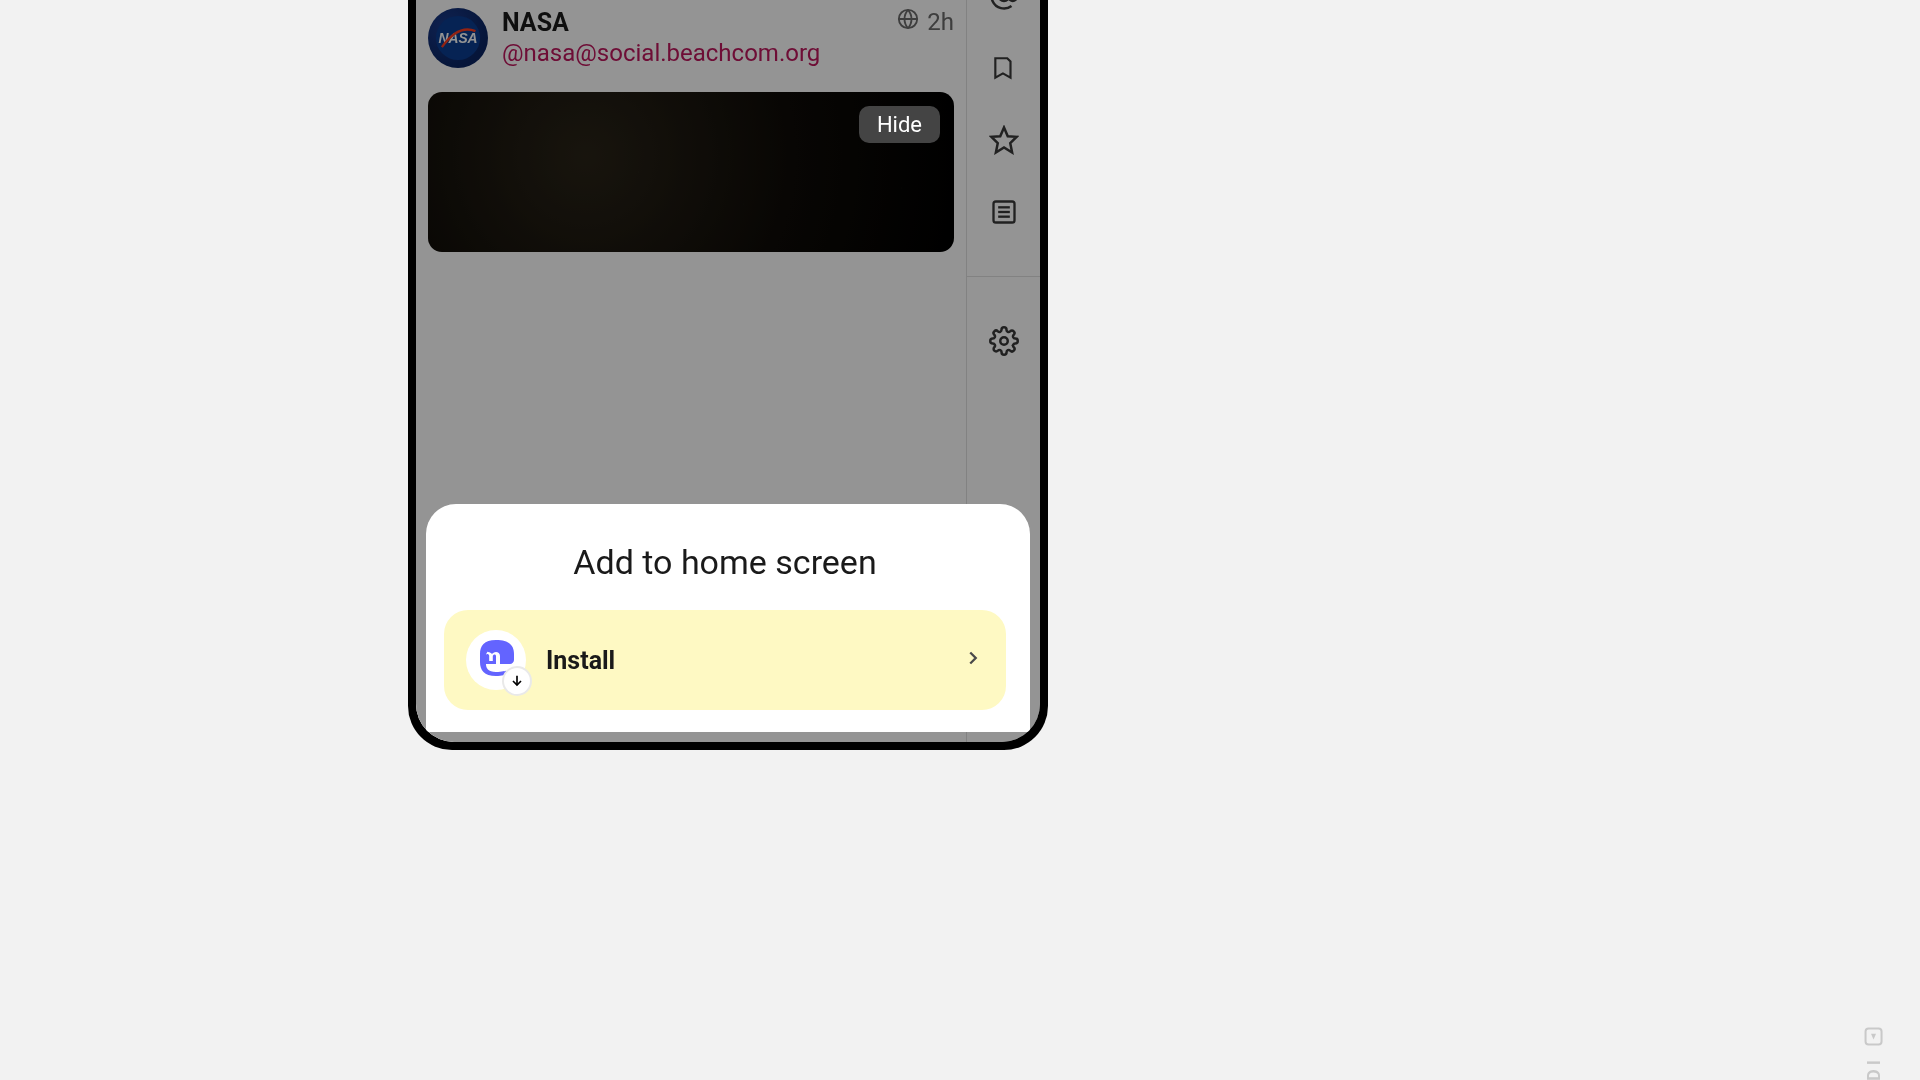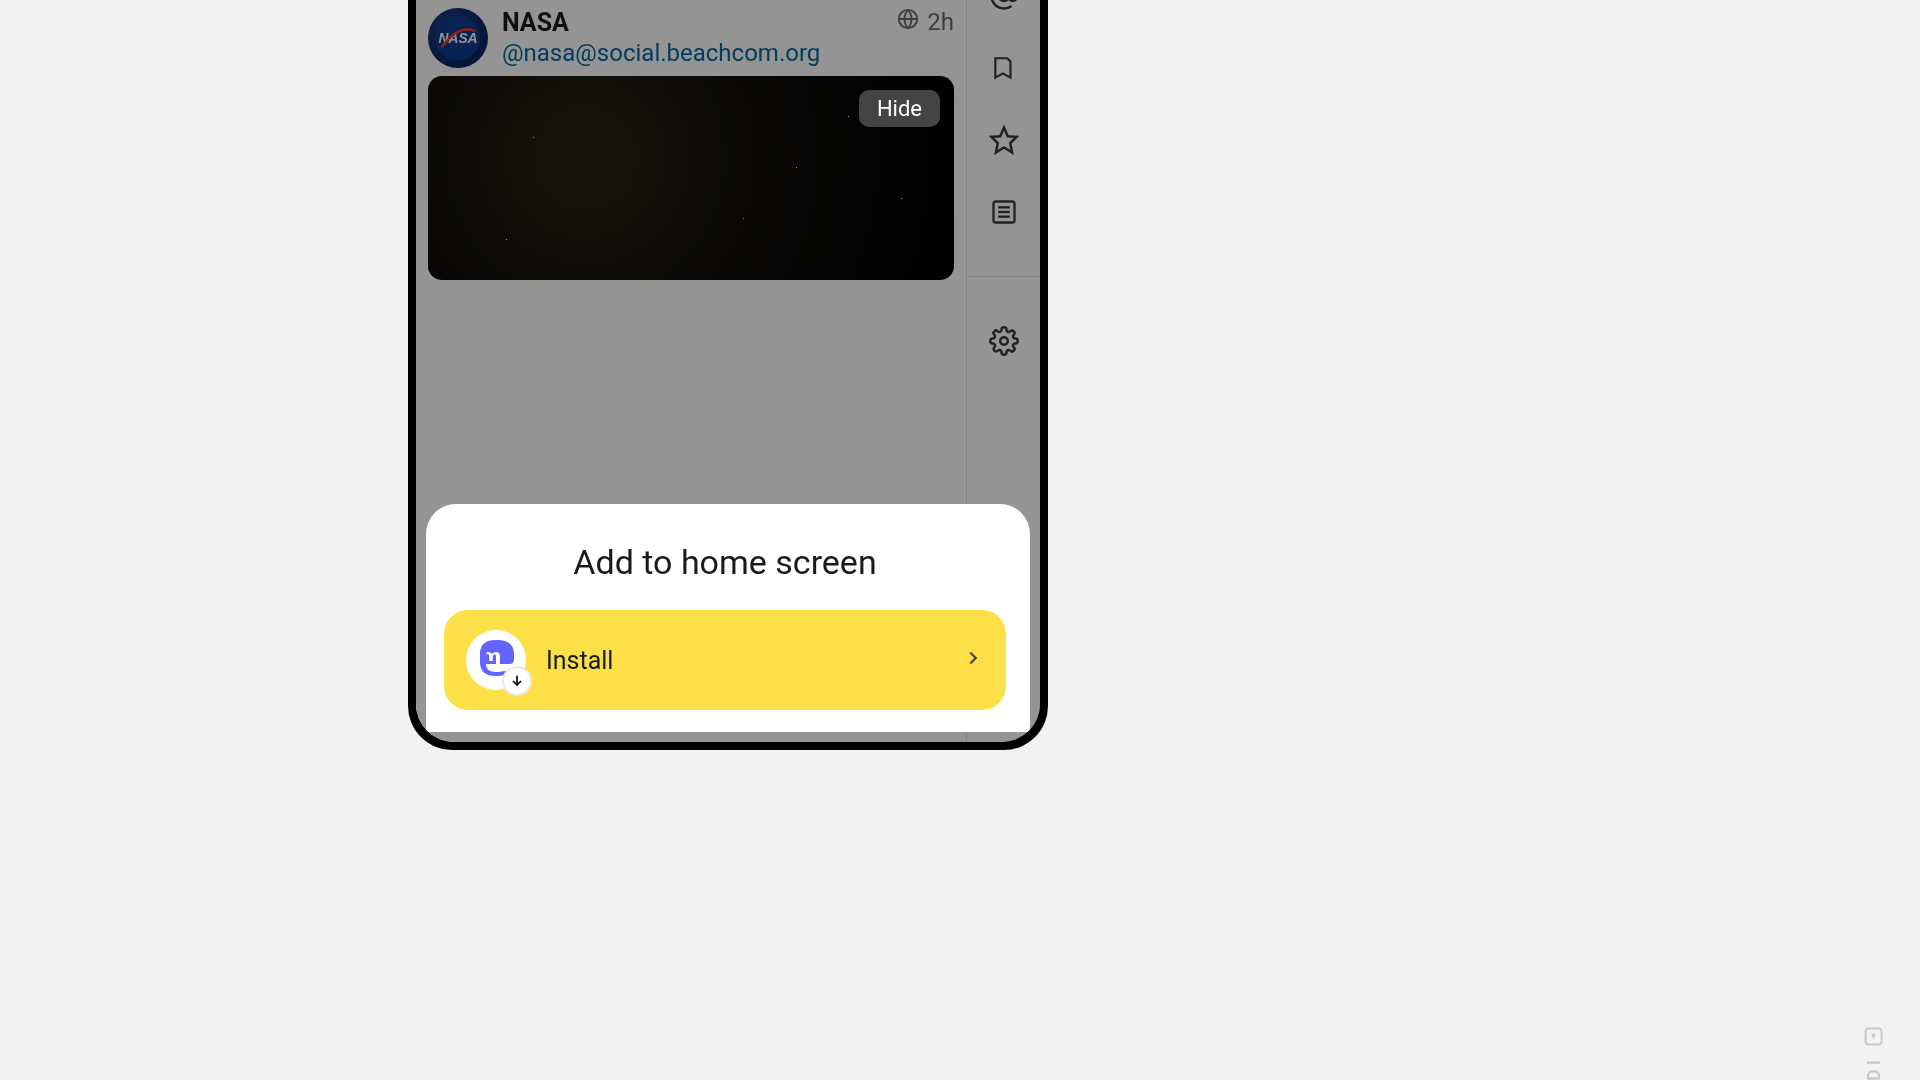--- a/index.html
+++ b/index.html
@@ -60,42 +60,42 @@
   }
   .avatar svg { width: 46px; height: 46px; }
   .post-names { flex: 1; }
   .display-name {
     font-size: 25px;
     font-weight: 700;
     color: #1a1a1a;
   }
   .handle {
     font-size: 24px;
-    color: #0369a1;
+    color: #be185d;
     margin-top: 2px;
   }
   .post-meta {
     display: flex;
     align-items: center;
     gap: 8px;
     color: #6b6b6b;
     font-size: 24px;
   }
   .post-body {
     margin-top: 28px;
     font-size: 24px;
     color: #1a1a1a;
     line-height: 1.35;
   }
   .post-link { color: #5a5fd6; }
   .post-hashtag { color: #5a5fd6; }
   .media {
-    margin-top: 8px;
+    margin-top: 24px;
     width: 100%;
-    height: 204px;
+    height: 160px;
     border-radius: 14px;
     background: radial-gradient(circle at 30% 40%, #2a2418 0%, #0e0b07 55%, #000 100%);
     position: relative;
     overflow: hidden;
   }
   .media::after{
     content:"";
     position:absolute; inset:0;
     background:
       radial-gradient(1px 1px at 20% 30%, #fff 50%, transparent 51%),
@@ -155,23 +155,24 @@
     margin: 10px;
   }
   .sheet-title {
     text-align: center;
     font-size: 34px;
     color: #1a1a1a;
     font-weight: 400;
     margin-bottom: 28px;
   }
   .option-list {
-    background: #fde047;
+    background: #fef9c3;
     border-radius: 24px;
     overflow: hidden;
+    font-weight: bold;
   }
   .option {
     display: flex;
     align-items: center;
     padding: 20px 22px;
     gap: 20px;
   }
   .option + .option { border-top: 2px solid #fff; }
   .option-icon {
     width: 60px;

